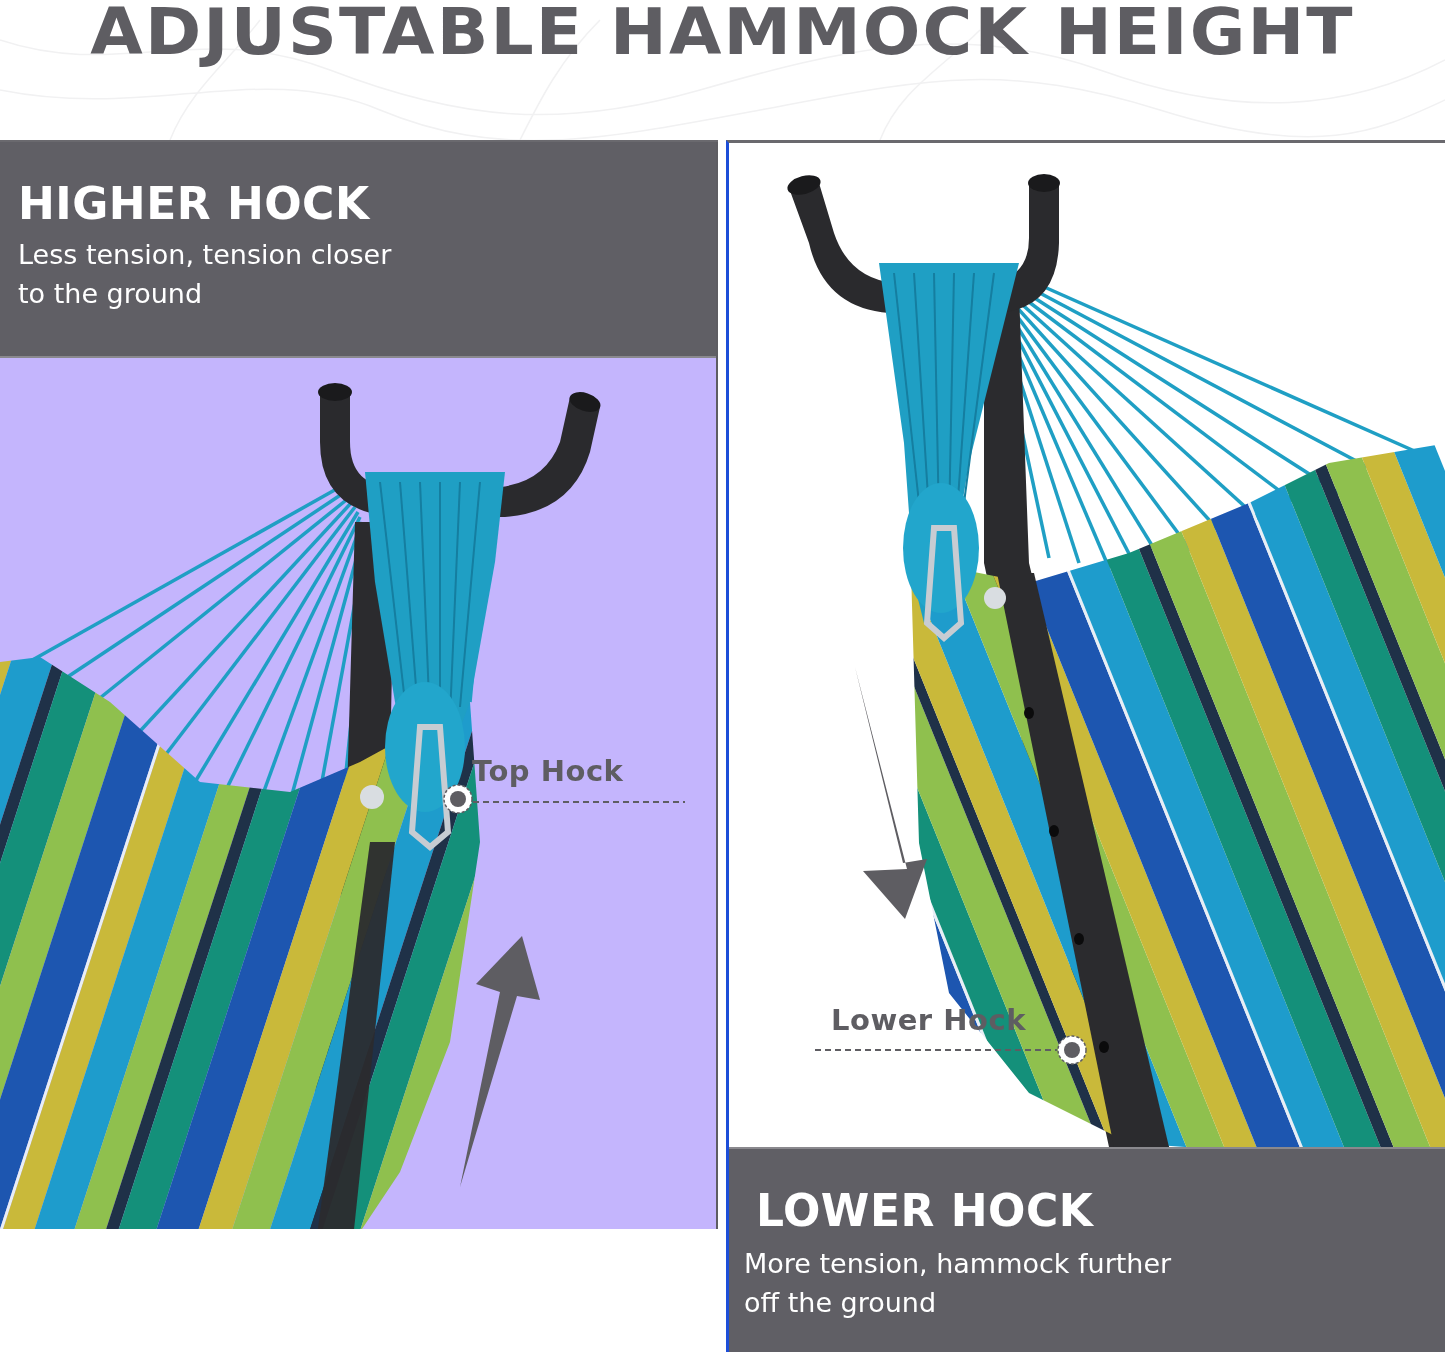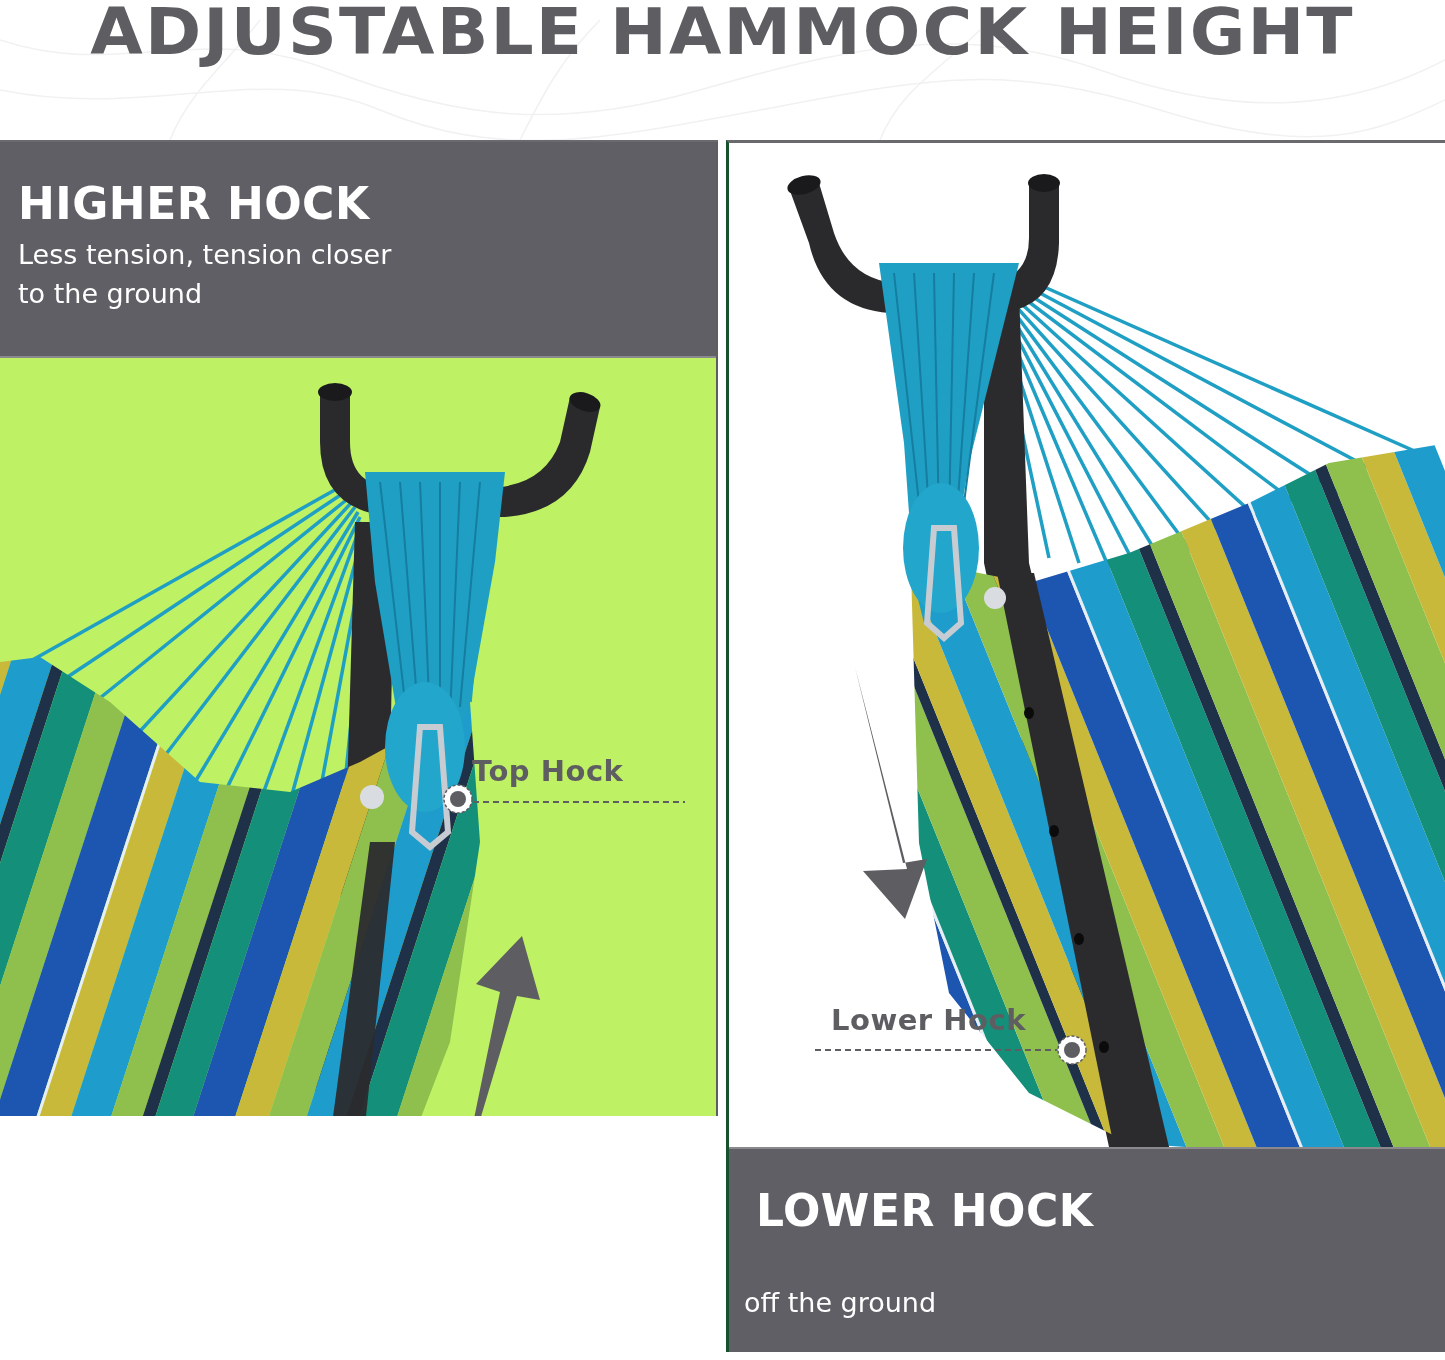--- a/index.html
+++ b/index.html
@@ -9,43 +9,43 @@
     .page-title {
       position: absolute; left: 0; top: -6px; width: 1445px; text-align: center;
       font-family: "DejaVu Sans", sans-serif; font-weight: bold;
       font-size: 64px; letter-spacing: 2px; color: #5e5d62; line-height: 76px;
       transform: scaleX(1.06);
     }
     .topo { position: absolute; left: 0; top: 0; width: 1445px; height: 140px; }
 
     
     .panel-left {
-      position: absolute; left: 0; top: 140px; width: 718px; height: 976px;
-      border-top: 2px solid #6a696e; overflow: hidden; background: #bef264;
+      position: absolute; left: 0; top: 140px; width: 718px; height: 1089px;
+      border-top: 2px solid #6a696e; overflow: hidden; background: #c4b5fd;
     }
     .panel-left::after {
       content: ""; position: absolute; right: 0; top: 0; width: 2px; height: 100%; background: #5e5d62;
     }
     .left-header {
       position: absolute; left: 0; top: 0; width: 716px; height: 216px; background: #605f65;
       border-bottom: 2px solid #8a898e;
     }
     .header-title {
       position: absolute; font-family: "DejaVu Sans", sans-serif; font-weight: bold;
       color: #ffffff; font-size: 44px; letter-spacing: 0.5px; line-height: 52px;
     }
     .header-desc {
       position: absolute; color: #ffffff; font-family: "DejaVu Sans", sans-serif;
       font-size: 27px; line-height: 38px; font-weight: normal;
     }
 
     
     .panel-right {
       position: absolute; left: 726px; top: 140px; width: 719px; height: 1212px;
-      border-top: 3px solid #6a696e; border-left: 3px solid #14532d; overflow: hidden; background: #fff;
+      border-top: 3px solid #6a696e; border-left: 3px solid #1d4ed8; overflow: hidden; background: #fff;
     }
     .right-footer {
       position: absolute; left: 0; top: 1004px; width: 719px; height: 220px; background: #605f65;
       border-top: 2px solid #8a898e;
     }
     .divider-line { position: absolute; left: 721px; top: 140px; width: 2px; height: 1220px; background: #ffffff; }
 
     .callout-label {
       position: absolute; font-family: "DejaVu Sans", sans-serif; font-weight: bold;
       font-size: 29px; color: #5e5d62; letter-spacing: 0.5px; line-height: 34px;
@@ -256,15 +256,16 @@
 
   <div class="callout-label" style="left:102px; top:860px;">Lower Hock</div>
   <svg class="art" style="left:84px; top:888px;" width="280" height="40" viewBox="0 0 280 40">
     <line x1="2" y1="19" x2="244" y2="19" stroke="#5e5d62" stroke-width="2" stroke-dasharray="6 4"></line>
     <circle cx="259" cy="19" r="14" fill="#ffffff" stroke="#5e5d62" stroke-width="1.5" stroke-dasharray="3 2"></circle>
     <circle cx="259" cy="19" r="8" fill="#5e5d62"></circle>
   </svg>
 
   <div class="right-footer">
     <div class="header-title" style="left:27px; top:36px;">LOWER HOCK</div>
+    <div class="header-desc" style="left:15px; top:96px;">More tension, hammock further</div>
     <div class="header-desc" style="left:15px; top:135px;">off the ground</div>
   </div>
 </section>
 
 </body></html>

